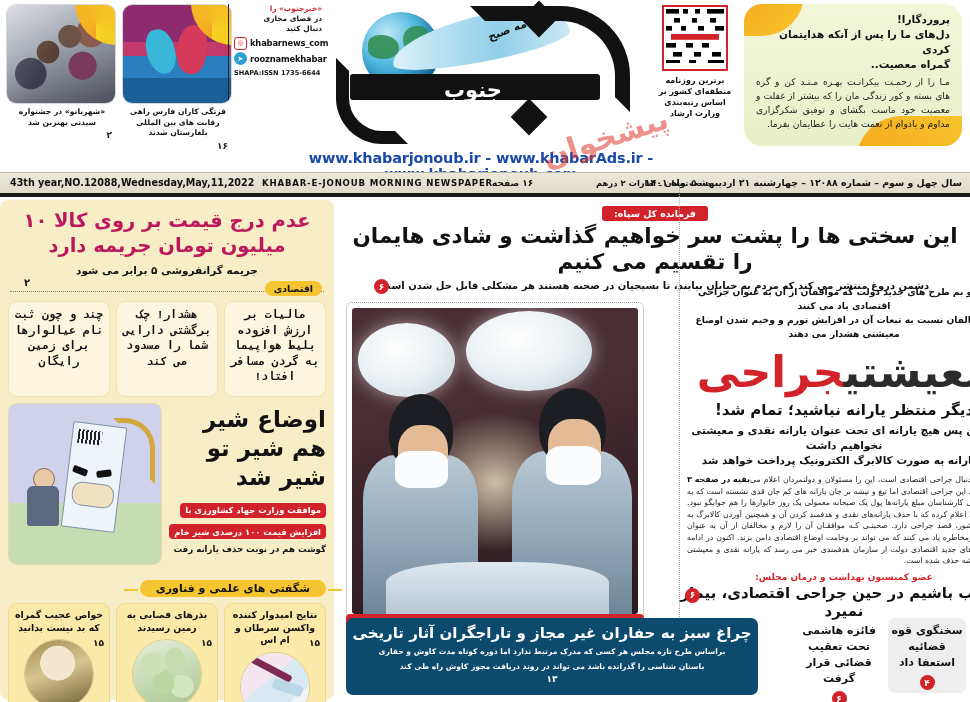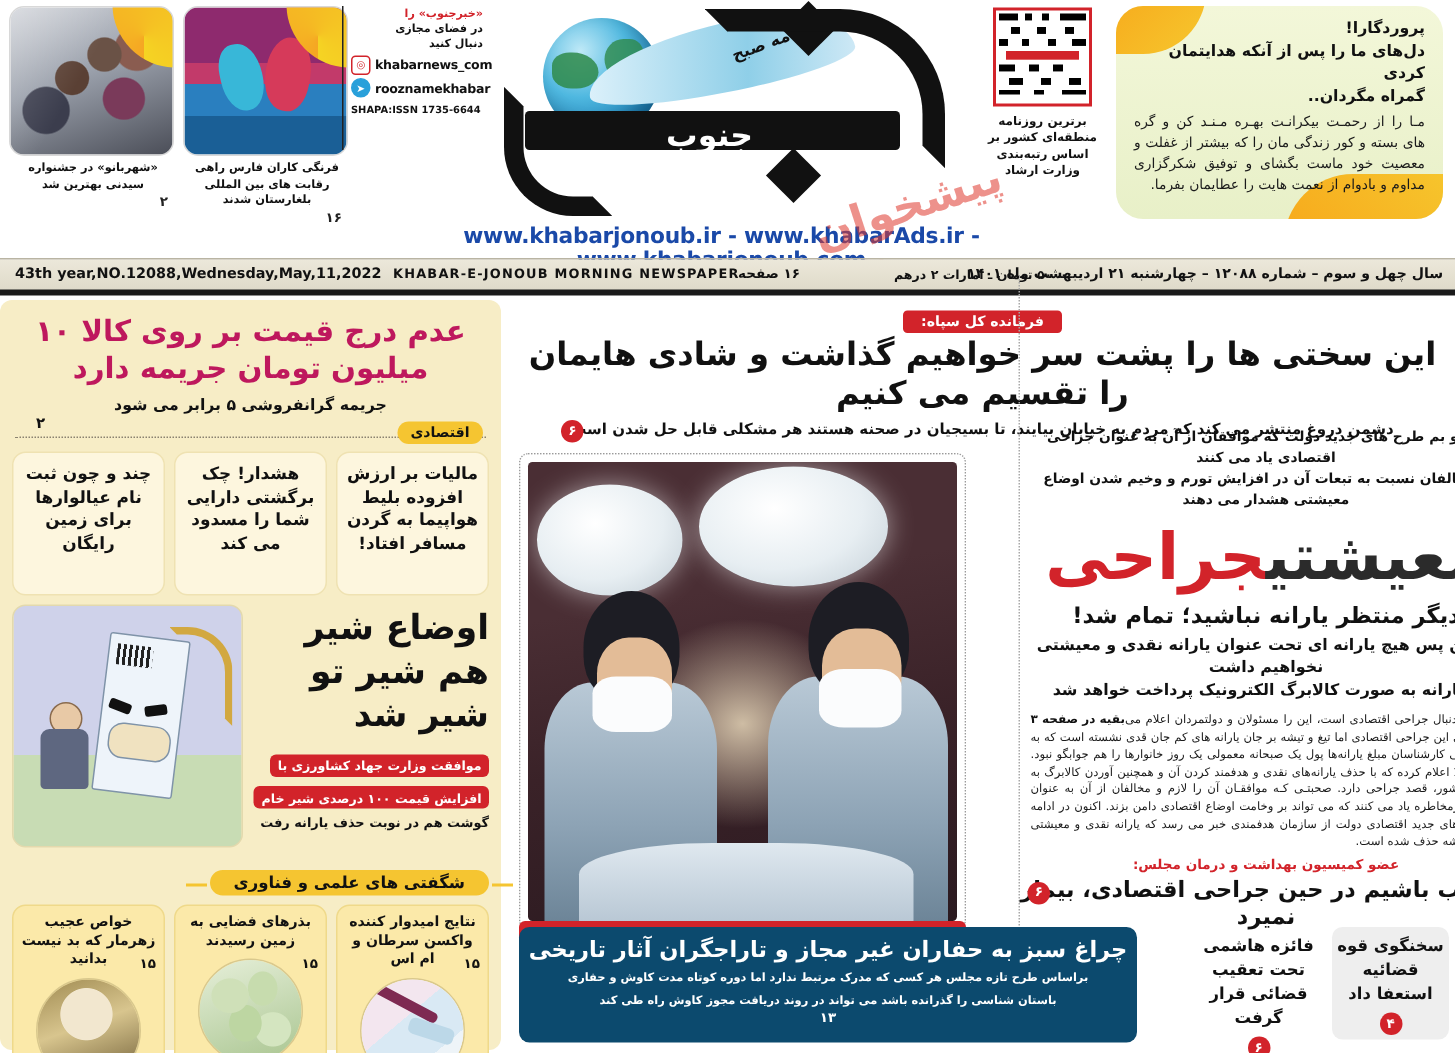--- a/index.html
+++ b/index.html
@@ -141,21 +141,21 @@
   .lead-l h1{margin:0;font-size:19.5px;font-weight:bold;line-height:25px;color:#be185d;text-align:center;letter-spacing:-.4px;}
   .lead-l .sub{margin-top:6px;font-size:10.5px;font-weight:bold;color:#111;text-align:center;}
   .lead-l .pgm{font-size:10px;font-weight:bold;color:#111;margin-top:1px;text-align:left;padding-left:14px;}
   .dotline{margin:3px 10px 0 10px;border-top:1.6px dotted #8a8270;position:relative;height:1px;}
   .pill{position:absolute;right:2px;top:-11px;background:#f5c531;color:#111;font-size:9.4px;
      font-weight:bold;border-radius:9px;padding:2px 9px;}
 
   .trio{display:flex;gap:6px;padding:8px 8px 0 8px;direction:rtl;}
   .trio .card{flex:1;background:#fdf6de;border:1px solid #efe2b2;border-radius:9px;
      min-height:82px;padding:6px 5px;text-align:center;}
-  .trio .card p{margin:0;font-size:11.3px;font-weight:bold;line-height:15.5px;color:#111;}
+  .trio .card p{margin:0;font-size:11.3px;font-weight:bold;line-height:15.5px;color:#111;font-family:Liberation Mono, monospace;}
 
   .milk{position:relative;margin:6px 8px 0 8px;height:170px;}
   .milk .txt{position:absolute;right:0;top:2px;width:158px;text-align:right;direction:rtl;}
   .milk .txt h2{margin:0;font-size:23px;font-weight:bold;line-height:29px;color:#111;letter-spacing:-.5px;}
   .milk .tagrow{margin-top:6px;}
   .milk .tag{display:inline-block;background:#d2232a;color:#fff;font-size:8.4px;font-weight:bold;
      border-radius:4px;padding:1.5px 5px;margin-bottom:2px;line-height:12px;}
   .milk .small{margin-top:3px;font-size:8.6px;font-weight:bold;color:#111;}
   .milk .pgm{margin-top:2px;font-size:9.5px;font-weight:bold;color:#111;text-align:left;padding-left:120px;}
   .milk .toon{position:absolute;left:0;top:0;width:152px;height:160px;border-radius:9px;overflow:hidden;
@@ -333,21 +333,21 @@
       <div class="qrbox">
           <div class="qr"></div>
         </div>
       <div class="rk">برترین روزنامه منطقه‌ای کشور بر اساس رتبه‌بندی وزارت ارشاد</div>
     </div>
 
     <div class="prayer">
       <div class="inner">
         <div class="t1">پروردگارا!</div>
         <div class="t1">دل‌های ما را پس از آنکه هدایتمان کردی</div>
-        <div class="t1">گمراه مگردان..</div>
+        <div class="t1">گمراه معصیت..</div>
         <div class="t2">مـا را از رحمـت بیکرانـت بهـره مـنـد کن و گره های بسته و کور زندگی مان را که بیشتر از غفلت و معصیت خود ماست بگشای و توفیق شکرگزاری مداوم و بادوام از نعمت هایت را عطایمان بفرما.</div>
       </div>
     </div>
   </div>
 
   <div class="datestrip">
     <div class="en">43th year,NO.12088,Wednesday,May,11,2022</div>
     <div class="en2">KHABAR-E-JONOUB MORNING NEWSPAPER</div>
     <div class="pages">۱۶ صفحه</div>
     <div class="price">۵۰۰۰ تومان ـ امارات ۲ درهم</div>
@@ -415,21 +415,21 @@
           </div>
       </div>
       <div class="card">
         <p>بذرهای فضایی به زمین رسیدند</p>
         <span class="pgm">۱۵</span>
         <div class="thumb">
             <div class="th-seed"></div>
           </div>
       </div>
       <div class="card">
-        <p>خواص عجیب زهرمار که بد نیست بدانید</p>
+        <p>خواص عجیب گمراه که بد نیست بدانید</p>
         <span class="pgm">۱۵</span>
         <div class="thumb">
             <div class="th-snake"></div>
           </div>
       </div>
     </div>
   </div>
 
   <div class="colC">
     <div class="photobox">

